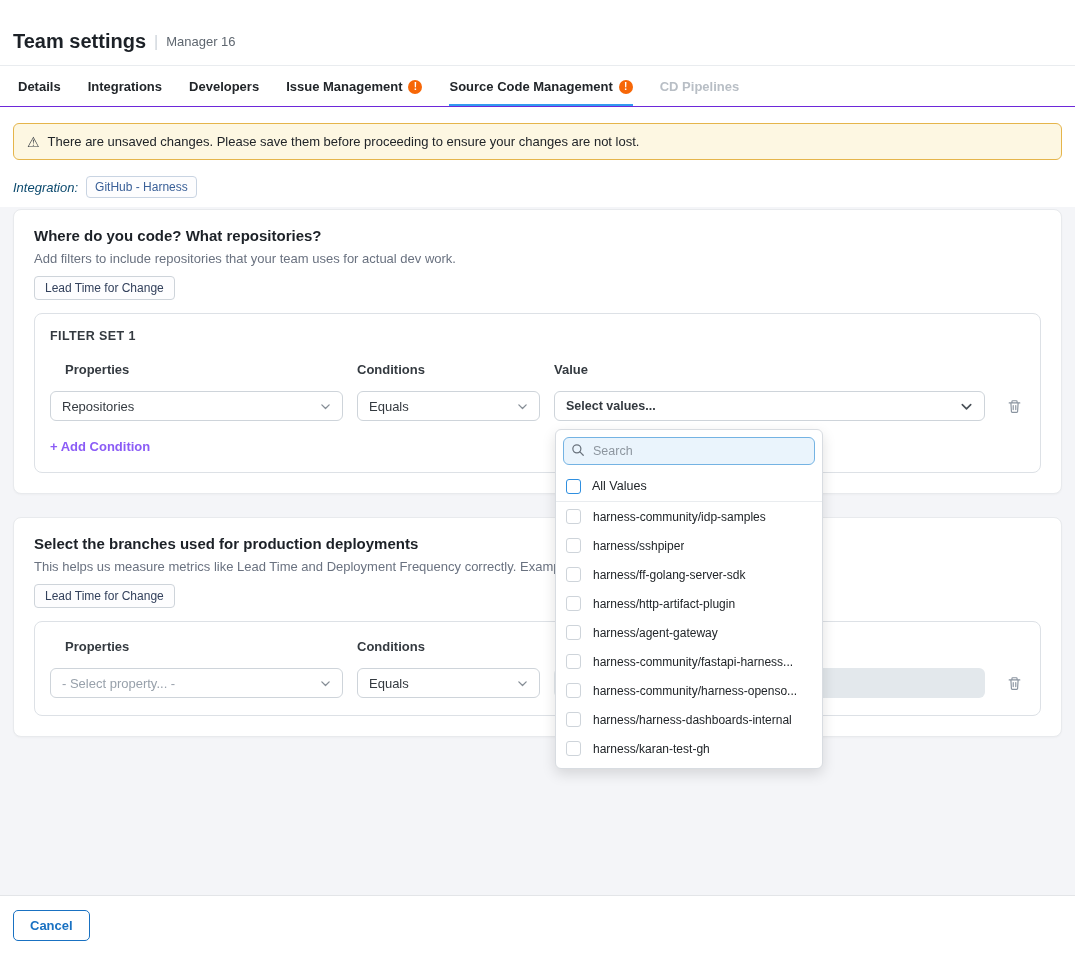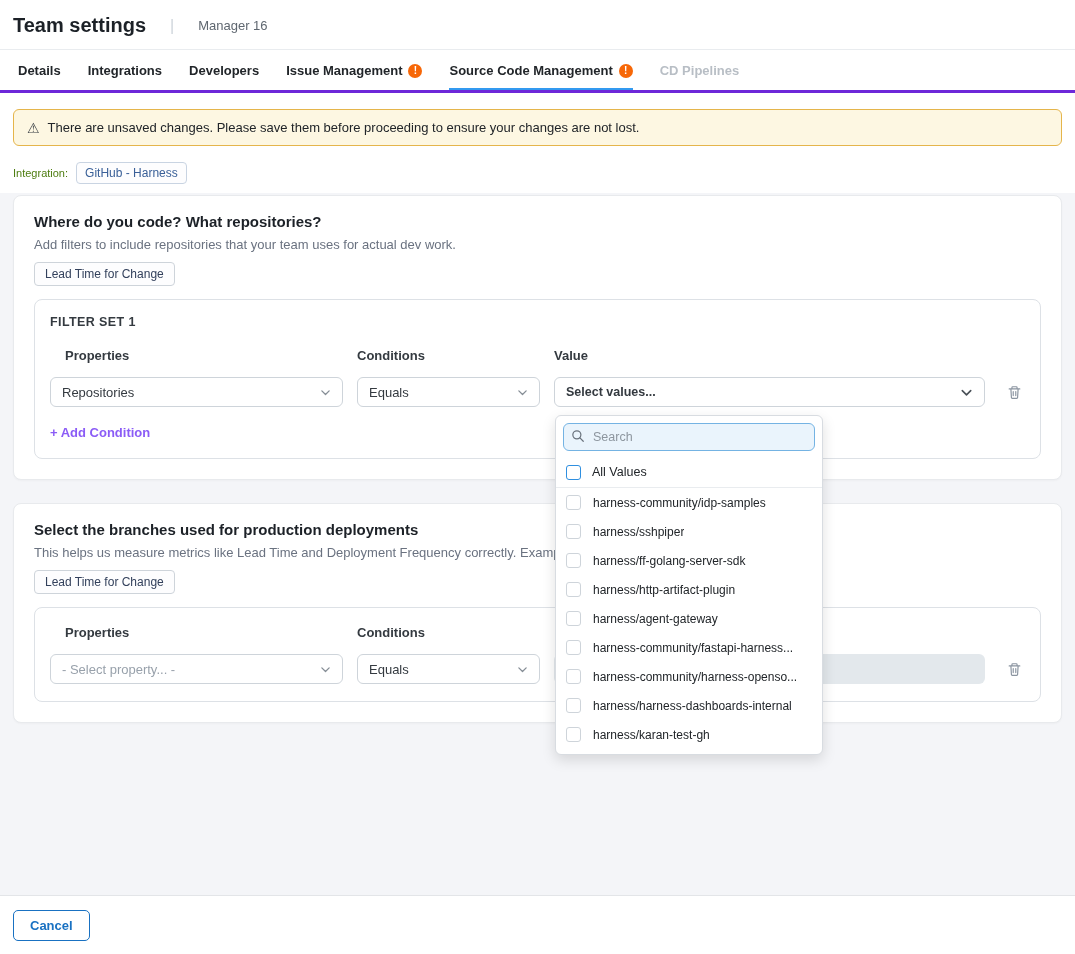--- a/index.html
+++ b/index.html
@@ -3,37 +3,37 @@
 <meta charset="utf-8">
 <style>
   * { margin:0; padding:0; box-sizing:border-box; }
   html,body { width:1075px; }
   body {
     font-family:"Liberation Sans", sans-serif;
     background:#ffffff; color:#212529;
     min-height:954px; display:flex; flex-direction:column; position:relative;
   }
   
-  .header { padding:14px 13px 12px; border-bottom:1px solid #e9ecef; display:flex; align-items:center; gap:24px; background:#fff; }
+  .header { padding:14px 13px 12px; border-bottom:1px solid #e9ecef; display:flex; align-items:center; gap:8px; background:#fff;margin-top:16px; }
   .page-title { font-size:20px; font-weight:700; color:#1c2127; }
   .title-divider { color:#ced4da; font-size:16px; font-weight:300; }
   .page-subtitle { font-size:13px; color:#5f6770; }
   
-  .tabbar { display:flex; align-items:stretch; gap:27px; padding:0 18px; border-bottom:3px solid #6d28d9; background:#fff; }
+  .tabbar { display:flex; align-items:stretch; gap:27px; padding:0 18px; border-bottom:1px solid #6d28d9; background:#fff; }
   .tab { display:flex; align-items:center; gap:6px; padding:13px 0 10px; font-size:13px; font-weight:600; color:#212529; border-bottom:2px solid transparent; cursor:pointer; }
   .tab.active { border-bottom-color:#339af0; }
   .tab.disabled { color:#b8bec5; cursor:default; }
   .warn-dot { width:14px; height:14px; border-radius:50%; background:#f76707; color:#fff; font-size:10px; font-weight:700; display:inline-flex; align-items:center; justify-content:center; line-height:1; }
   
   .banner { margin:16px 13px 0; background:#fdf7e2; border:1px solid #e5b54b; border-radius:6px; height:37px; display:flex; align-items:center; gap:8px; padding:0 13px; }
   .banner .tri { font-size:14px; color:#343a40; line-height:1; }
   .banner .msg { font-size:13px; color:#212529; }
   
   .integration { margin:16px 13px 0; display:flex; align-items:center; gap:8px; }
-  .integration .lbl { font-size:11px; color:#4d7c0f; }
+  .integration .lbl { font-size:13px; color:#0c4a6e;font-style:italic; }
   .pill { font-size:12px; color:#3a6098; border:1px solid #c9d4e2; background:#fdfdfe; border-radius:4px; padding:3px 8px; }
   
   .content { background:#f4f5f8; margin-top:9px; flex:1; padding:2px 13px 40px; }
   .card { background:#fff; border:1px solid #e8eaed; border-radius:8px; box-shadow:0 1px 2px rgba(0,0,0,.03); padding:17px 20px 20px; }
   .card + .card { margin-top:23px; }
   .card h3 { font-size:15px; font-weight:700; color:#1c2127; }
   .card .sub { font-size:13px; color:#6a7280; margin-top:7px; }
   .metric-badge { display:inline-block; margin-top:10px; font-size:12px; color:#33415c; border:1px solid #ced4da; background:#fdfdfe; border-radius:4px; padding:4px 10px; }
   
   .panel { border:1px solid #dde1e6; border-radius:8px; margin-top:13px; padding:15px 15px 17px; }

